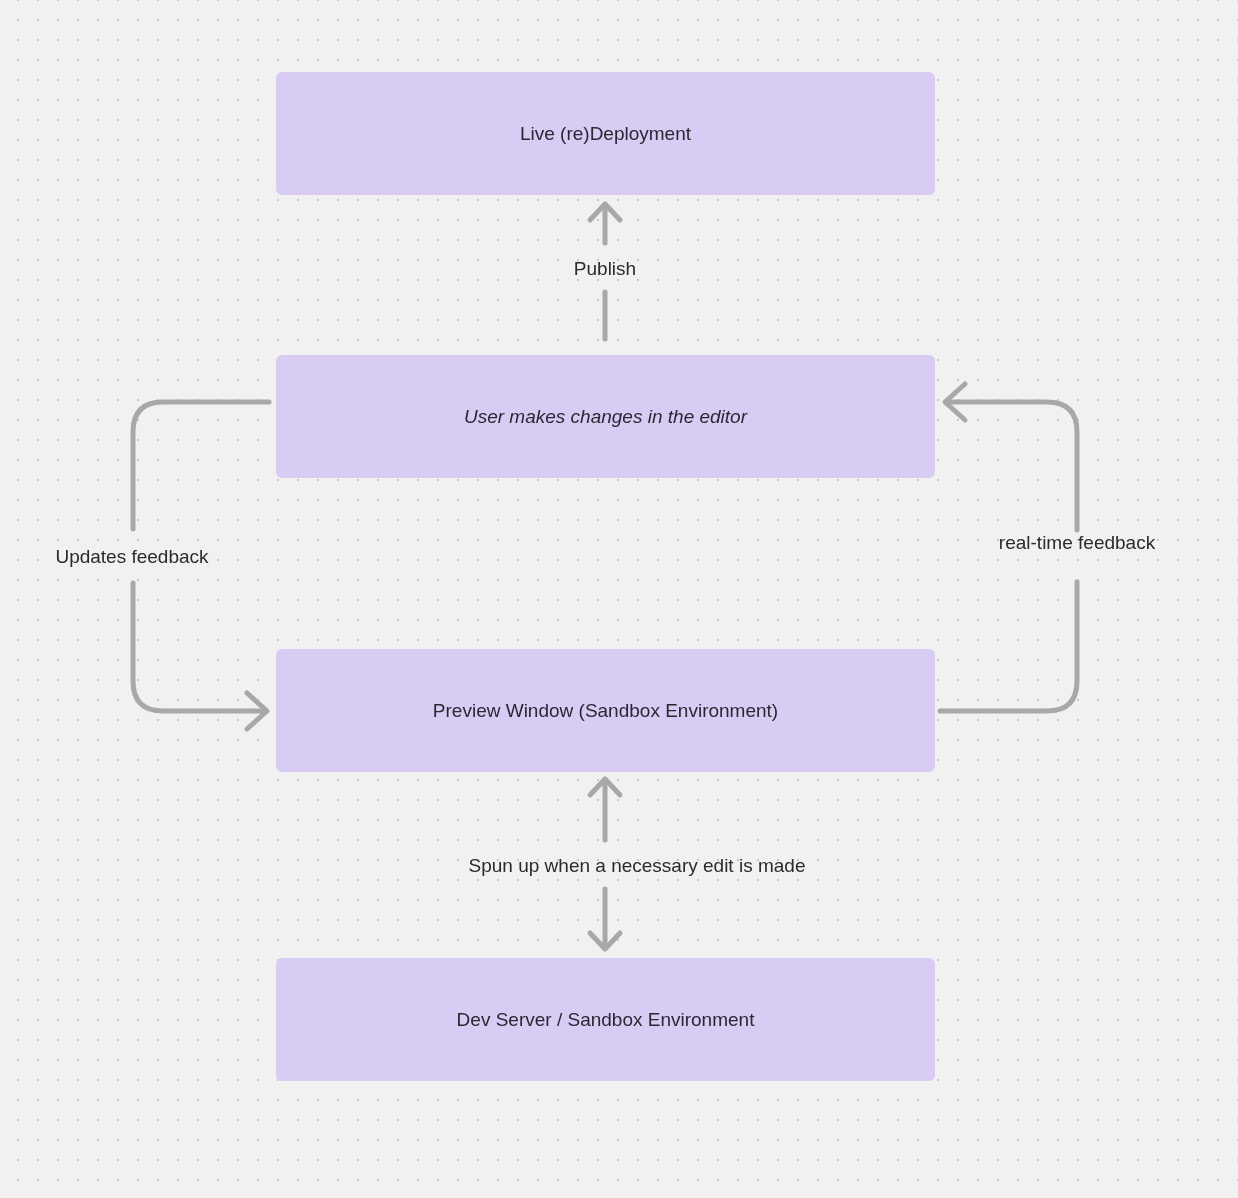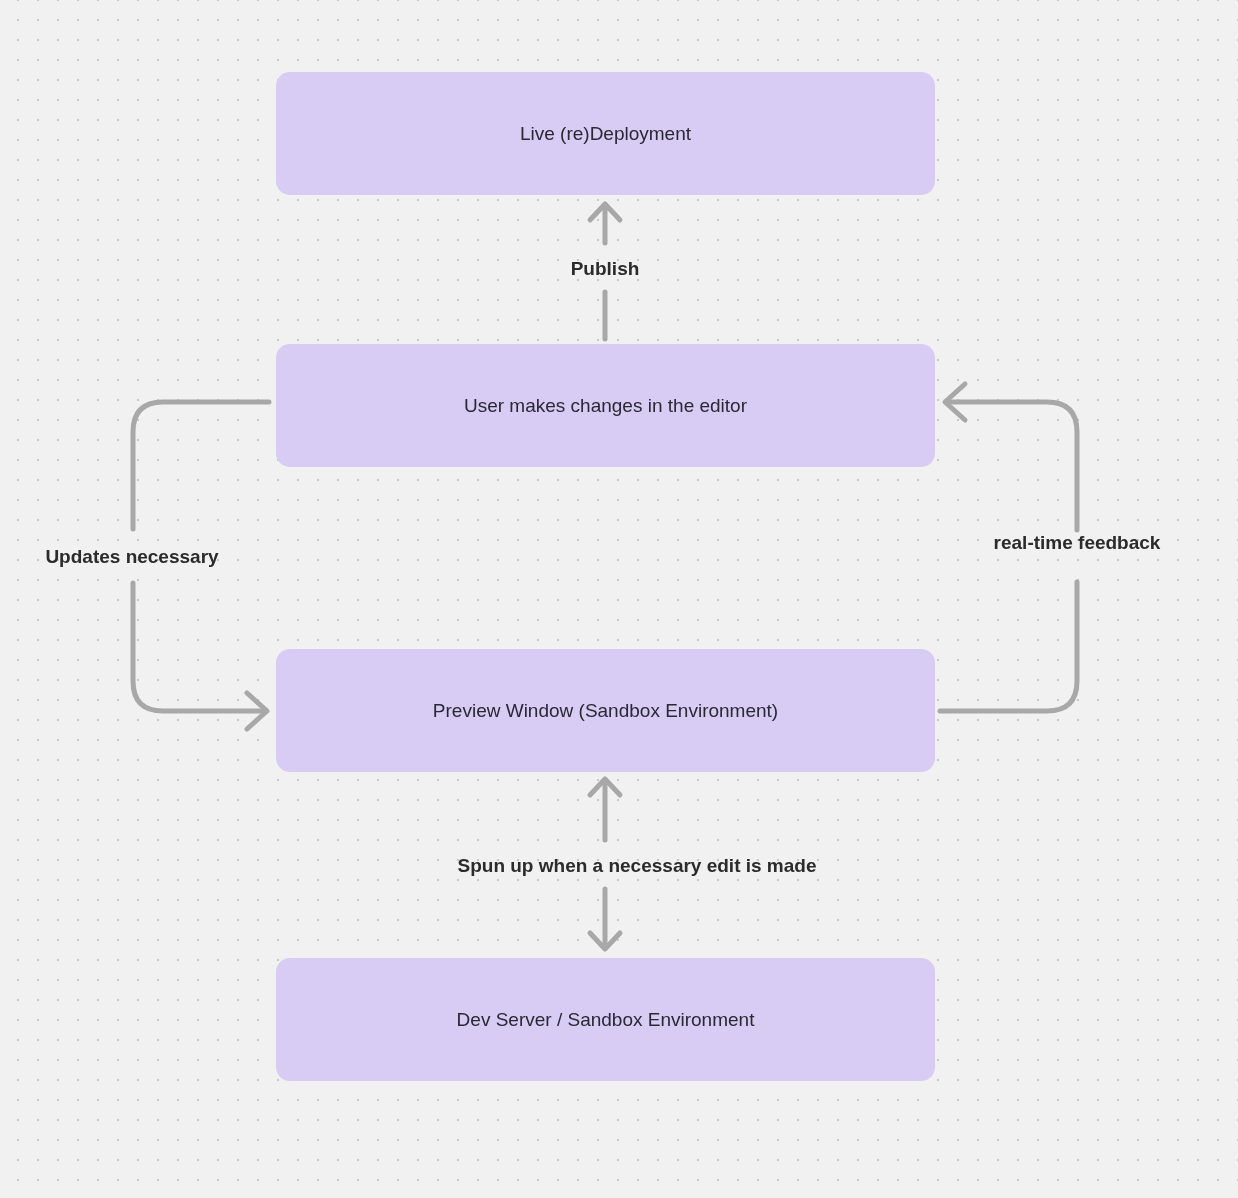--- a/index.html
+++ b/index.html
@@ -37,40 +37,39 @@
     stroke-width: 5;
     stroke-linecap: round;
     stroke-linejoin: round;
   }
 
   .node {
     position: absolute;
     left: 276px;
     width: 659px;
     height: 123px;
-    border-radius: 14px;
+    border-radius: 6px;
     background: var(--node-fill);
     display: flex;
     align-items: center;
     justify-content: center;
     font-size: 19px;
     color: var(--node-text);
   }
   .node-1 { top: 72px; }
-  .node-2 { top: 344px; }
+  .node-2 { top: 355px; font-style: italic; }
   .node-3 { top: 649px; }
   .node-4 { top: 958px; }
 
   .edge-label {
     position: absolute;
     transform: translate(-50%, -50%);
     white-space: nowrap;
     font-size: 19px;
     color: var(--edge-text);
-    font-weight: bold;
   }
   .label-publish  { left: 605px;  top: 269px; }
   .label-updates  { left: 132px;  top: 557px; }
   .label-realtime { left: 1077px; top: 543px; }
   .label-spunup   { left: 637px;  top: 866px; }
 </style>
 </head>
 <body>
 
 <div class="canvas">
@@ -113,17 +112,17 @@
 
   <div class="node node-4">
     <span>Dev Server / Sandbox Environment</span>
   </div>
 
   <div class="node node-3">
     <span>Preview Window (Sandbox Environment)</span>
   </div>
 
   <div class="edge-label label-publish">Publish</div>
-  <div class="edge-label label-updates">Updates necessary</div>
+  <div class="edge-label label-updates">Updates feedback</div>
   <div class="edge-label label-realtime">real-time feedback</div>
   <div class="edge-label label-spunup">Spun up when a necessary edit is made</div>
 
 </div>
 
 </body></html>

